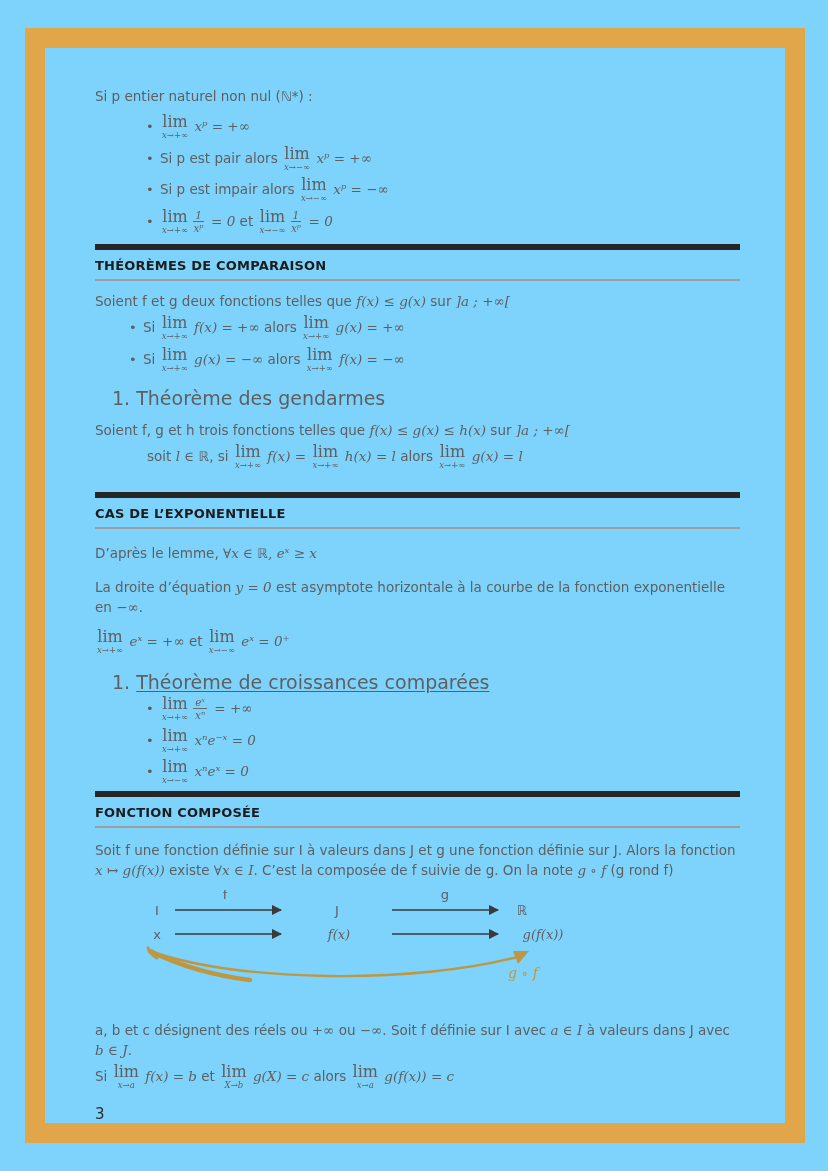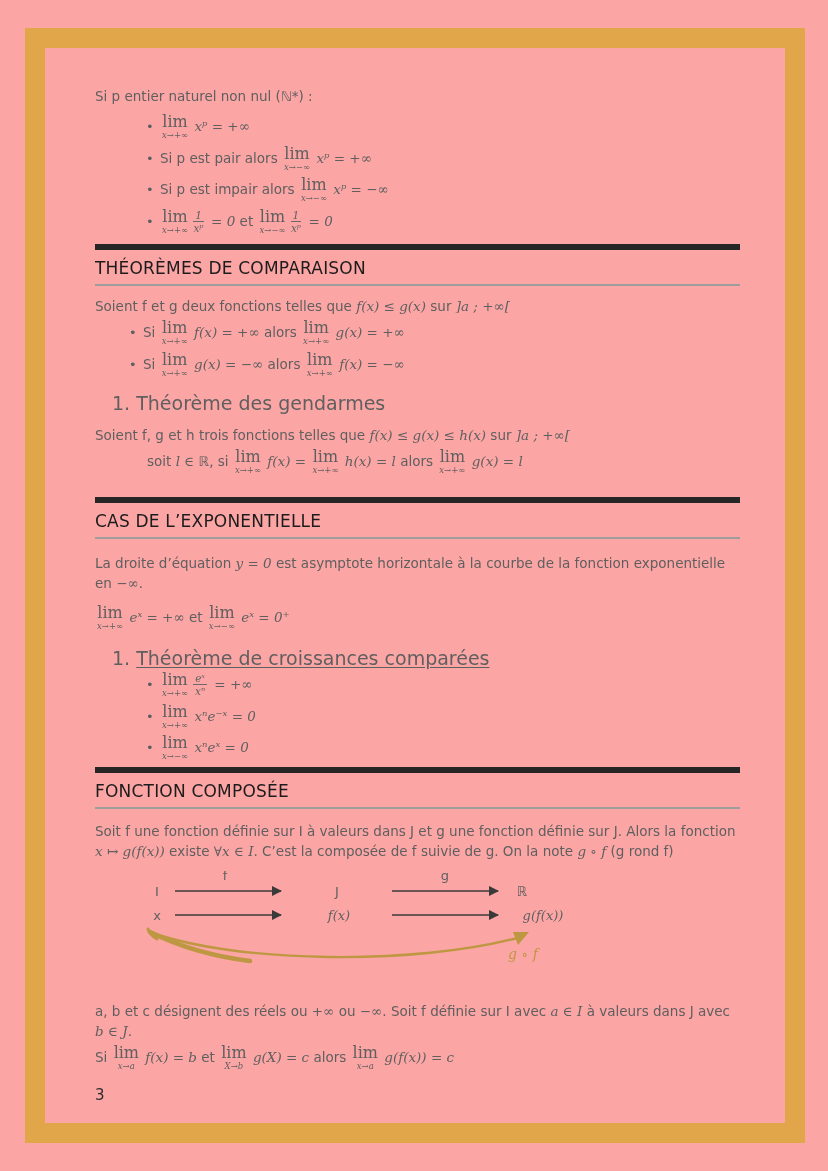--- a/index.html
+++ b/index.html
@@ -1,16 +1,16 @@
 <!DOCTYPE html>
 <html><head>
 <meta charset="utf-8">
 <style>
   html,body{margin:0;padding:0;background:#ffffff;}
-  .page{position:relative;width:828px;height:1171px;background:#fca5a5;overflow:hidden;
+  .page{position:relative;width:828px;height:1171px;background:#7dd3fc;overflow:hidden;
         font-family:"DejaVu Sans","Liberation Sans",sans-serif;}
   .frame{position:absolute;left:25px;top:28px;right:23px;bottom:28px;
          border:20px solid #E2A64A;}
   .content{position:absolute;left:95px;top:86px;width:645px;}
 
   .p{font-size:13.5px;color:#5f5f5f;line-height:20px;}
   .p.indent{padding-left:52px;}
   .t{}
   .m{font-family:"DejaVu Serif","DejaVu Sans","Liberation Serif",serif;font-style:italic;}
 
@@ -23,21 +23,21 @@
         line-height:1.15;font-family:"DejaVu Serif","DejaVu Sans",serif;font-style:italic;
         font-size:10.5px;color:#5f5f5f;margin:0 3px;}
   .frac .fn{border-bottom:1px solid #6a6a6a;padding:0 2px;}
 
   .bullets{padding-left:51px;}
   .bi{display:flex;align-items:center;margin-bottom:6px;}
   .dot{flex:0 0 14px;width:14px;color:#5f5f5f;font-size:13px;}
   .bc{flex:1;font-size:13.5px;color:#5f5f5f;line-height:20px;}
 
   .sec .bar{height:6px;background:#262626;}
-  .sec .h{font-weight:normal;font-size:17px;color:#1c1c1c;margin-top:8px;letter-spacing:0.2px;}
+  .sec .h{font-weight:bold;font-size:13px;color:#1c1c1c;margin-top:8px;letter-spacing:0.2px;}
   .sec .rule{height:2px;background:#9d9d9d;margin-top:6px;}
 
   .numbered{padding-left:17px;font-size:19px;color:#5f5f5f;line-height:20px;}
   .numbered .lbl.u{text-decoration:underline;text-underline-offset:2px;margin-top:45px;}
 
   .pageno{font-size:15px;color:#2b2b2b;}
   .svg-sans{font-family:"DejaVu Sans","Liberation Sans",sans-serif;font-size:13px;fill:#5f5f5f;}
   .svg-m{font-family:"DejaVu Serif","DejaVu Sans",serif;font-style:italic;font-size:13px;fill:#5f5f5f;}
   .svg-gold{font-family:"DejaVu Serif","DejaVu Sans",serif;font-style:italic;font-size:14px;fill:#BE9742;}
 
@@ -136,20 +136,21 @@
           <span class="s">x→+∞</span>
         </span><span class="m"> h(x) = l</span><span class="t"> alors </span><span class="lim">
           <span class="w">lim</span>
           <span class="s">x→+∞</span>
         </span><span class="m"> g(x) = l</span></div>
       <div class="sec" id="b8">
         <div class="bar"></div>
         <div class="h">CAS DE L’EXPONENTIELLE</div>
         <div class="rule"></div>
       </div>
+      <div class="p" id="b9"><span class="t">D’après le lemme, </span><span class="m">∀x ∈ ℝ, eˣ ≥ x</span></div>
       <div class="p" id="b10"><span class="t">La droite d’équation </span><span class="m">y = 0</span><span class="t"> est asymptote horizontale à la courbe de la fonction exponentielle en </span><span class="m">−∞</span><span class="t">.</span></div>
       <div class="p mline" id="b11"><span class="lim">
           <span class="w">lim</span>
           <span class="s">x→+∞</span>
         </span><span class="m"> eˣ = +∞</span><span class="t"> et </span><span class="lim">
           <span class="w">lim</span>
           <span class="s">x→−∞</span>
         </span><span class="m"> eˣ = 0⁺</span></div>
       <div class="numbered" id="b12"><span class="num">1.</span><span>&nbsp;</span><span class="lbl u">Théorème de croissances comparées</span></div>
       <div class="bullets" id="b14">

